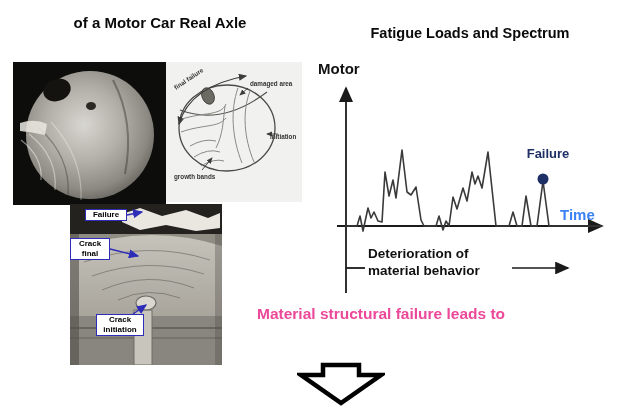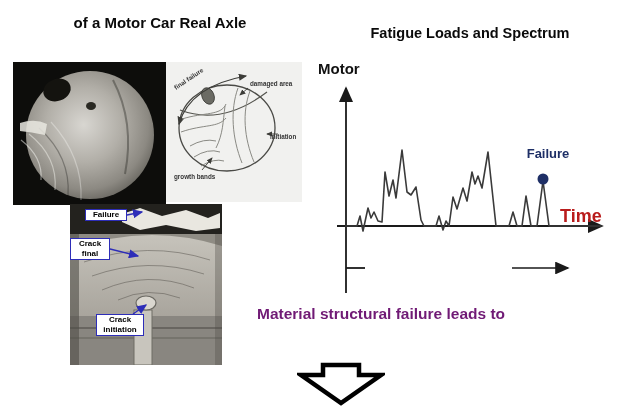--- a/index.html
+++ b/index.html
@@ -16,21 +16,21 @@
   #photo2{left:70px;top:204px;width:152px;height:161px;}
   .photo-label{
     position:absolute;background:#ffffff;border:1px solid #2d2db8;
     color:#000;font-weight:bold;font-size:8px;line-height:10px;
     text-align:center;padding:0 1px;white-space:nowrap;
   }
   #label-failure{left:85px;top:209px;width:38px;}
   #label-crack-growth{left:70px;top:238px;width:36px;}
   #label-crack-initiation{left:96px;top:314px;width:44px;}
   #stress-label{left:318px;top:60px;font-size:15px;font-weight:bold;color:#111;}
-  #time-label{left:560px;top:206px;font-size:18px;font-weight:bold;color:#b91c1c;}
+  #time-label{left:560px;top:206px;font-size:15px;font-weight:bold;color:#3b82f6;}
   #failure-label{left:516px;top:146px;width:64px;text-align:center;font-size:13px;font-weight:bold;color:#1e2f66;}
   #deterioration{left:368px;top:245px;font-size:13.5px;font-weight:bold;color:#111;line-height:17px;}
   #caption{left:257px;top:304px;width:350px;font-size:15.5px;font-weight:bold;line-height:19.5px;}
   svg{display:block;}
   .schem-label{font-family:"Liberation Sans",sans-serif;font-size:6.3px;font-weight:bold;fill:#333;}
 </style>
 </head>
 <body>
 
 <div id="slide">
@@ -151,22 +151,26 @@
     <line x1="19" y1="168" x2="284" y2="168" stroke="#1a1a1a" stroke-width="1.8" marker-end="url(#mBlack)"></line>
     <polyline points="27,168 39,168 42,158 45,173 50,150 53,160 56,154 60,163 64,164 67,114 71,138 75,122 78,140 84,92 89,134 93,137 98,129 103,162 106,168 118,168 121,158 125,172 128,163 131,168 135,139 139,151 145,130 149,143 154,114 157,126 160,118 164,130 170,94 178,168 191,168 195,154 199,168 204,168 208,138 213,168 219,168 225,123 231,168 284,168" fill="none" stroke="#3a3a3a" stroke-width="1.6" stroke-linejoin="round"></polyline>
     <circle cx="225" cy="121" r="5.5" fill="#1e2f66"></circle>
     <line x1="28" y1="210" x2="47" y2="210" stroke="#1a1a1a" stroke-width="1.8"></line>
     <line x1="194" y1="210" x2="250" y2="210" stroke="#1a1a1a" stroke-width="1.6" marker-end="url(#mBlack)"></line>
   </svg>
 
   <div id="stress-label" class="abs">Motor</div>
   <div id="time-label" class="abs">Time</div>
   <div id="failure-label" class="abs" style="color: rgb(30, 47, 102);">Failure</div>
+  <div id="deterioration" class="abs">
+    <div>Deterioration of</div>
+    <div>material behavior</div>
+  </div>
 
-  <div id="caption" class="abs" style="color: #701a75;">
+  <div id="caption" class="abs" style="color: #ec4899;">
     <div>Material structural failure leads to</div>
   </div>
 
   <svg class="abs" style="left:297px;top:361px;" width="88" height="48" viewBox="0 0 88 48">
     <path d="M26,4 L62,4 L62,14 L84,14 L44,42 L4,14 L26,14 Z" fill="#ffffff" stroke="#000000" stroke-width="4.5" stroke-linejoin="miter"></path>
   </svg>
 
 </div>
 
 </body></html>

